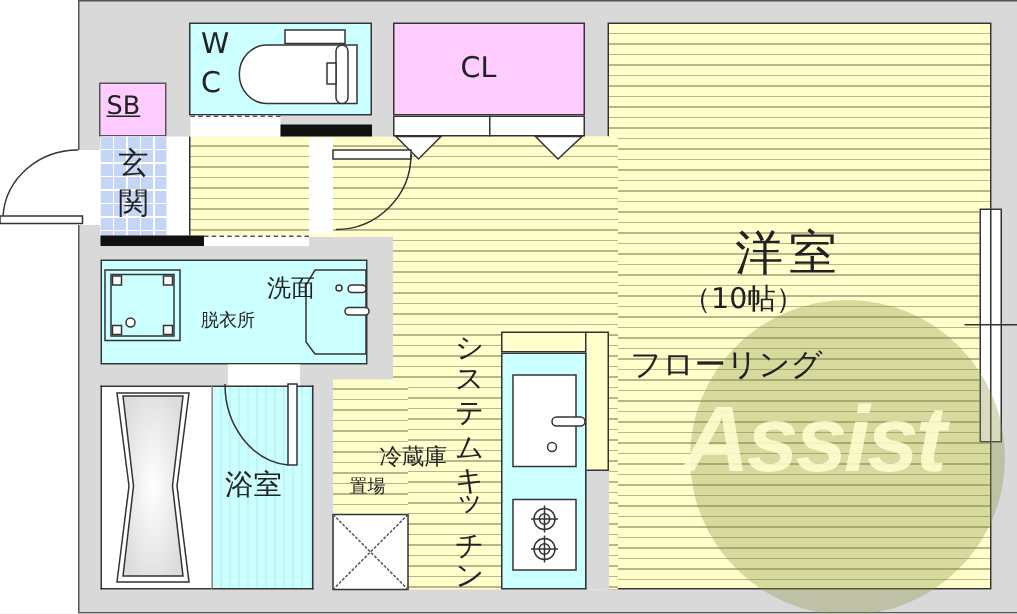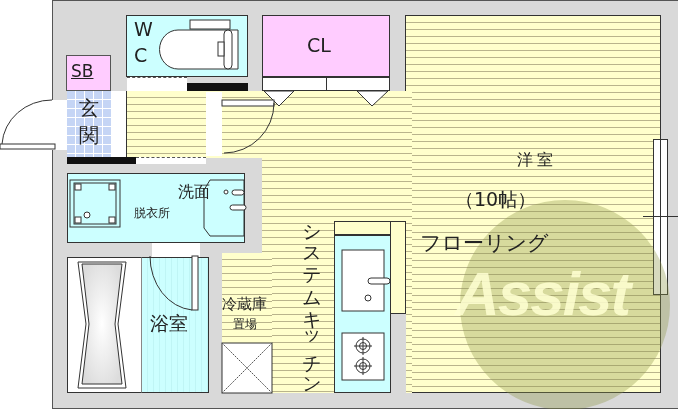--- a/index.html
+++ b/index.html
@@ -113,21 +113,21 @@
   </defs>
   <path d="M4 2 H52 L44 64 L52 128 H4 L12 64 Z" fill="none" stroke="#333"></path>
   <path d="M8 4 H48 L41 64 L48 124 H8 L15 64 Z" fill="url(#tubgrad)" stroke="#333"></path>
 </svg>
 <svg style="left:148px;top:254px;" width="52" height="60">
   <rect x="44" y="2" width="6" height="54" fill="#fff" stroke="#333"></rect>
   <path d="M2 2 A46 54 0 0 0 44 56" fill="none" stroke="#333"></path>
 </svg>
 <div class="label abs" style="left:150px;top:314px;font-size:19px;">浴室</div>
 
-<div class="label abs" style="left:222px;top:297px;font-size:15px;">冷蔵庫</div>
+<div class="label abs" style="left:222px;top:297px;font-size:15px;padding-left:31px;">冷蔵庫</div>
 <div class="label abs" style="left:233px;top:318px;font-size:12px;">置場</div>
 <svg style="left:222px;top:343px;" width="52" height="50">
   <rect x="0" y="0" width="50" height="50" fill="#fff" stroke="#333"></rect>
   <line x1="0" y1="0" x2="50" y2="50" stroke="#555" stroke-dasharray="2,1"></line>
   <line x1="50" y1="0" x2="0" y2="50" stroke="#555" stroke-dasharray="2,1"></line>
 </svg>
 
 <div class="abs" style="left:334px;top:221px;width:57px;height:14px;background:#ffffcc;border:1px solid #333;"></div>
 <div class="abs" style="left:390px;top:221px;width:16px;height:93px;background:#ffffcc;border:1px solid #333;"></div>
 <div class="abs wall" style="left:390px;top:314px;width:16px;height:79px;border-left:1px solid #333;"></div>
@@ -146,15 +146,15 @@
   <circle cx="21" cy="33" r="7" fill="#fff" stroke="#333"></circle>
   <circle cx="21" cy="33" r="3.5" fill="#fff" stroke="#333"></circle>
   <line x1="12" y1="33" x2="30" y2="33" stroke="#333"></line>
   <line x1="21" y1="24" x2="21" y2="42" stroke="#333"></line>
 </svg>
 <div class="label abs" style="left:303px;top:212px;font-size:19px;writing-mode:vertical-rl;letter-spacing:0px;">システムキッチン</div>
 
 <div class="abs" style="left:460px;top:200px;width:210px;height:210px;border-radius:50%;background:rgba(140,150,70,0.35);"></div>
 <div class="label abs" style="left:455px;top:263px;font-size:62px;font-weight:bold;font-style:italic;color:rgba(255,255,210,0.85);font-family:Liberation Sans, sans-serif;letter-spacing:-2px;">Assist</div>
 
-<div class="label abs" style="left:517px;top:152px;font-size:16px;letter-spacing:4px;">洋室</div>
+<div class="label abs" style="left:490px;top:152px;font-size:32px;letter-spacing:4px;">洋室</div>
 <div class="label abs" style="left:455px;top:190px;font-size:19px;">（10帖）</div>
 <div class="label abs" style="left:420px;top:233px;font-size:21px;">フローリング</div>
 
 </body></html>

